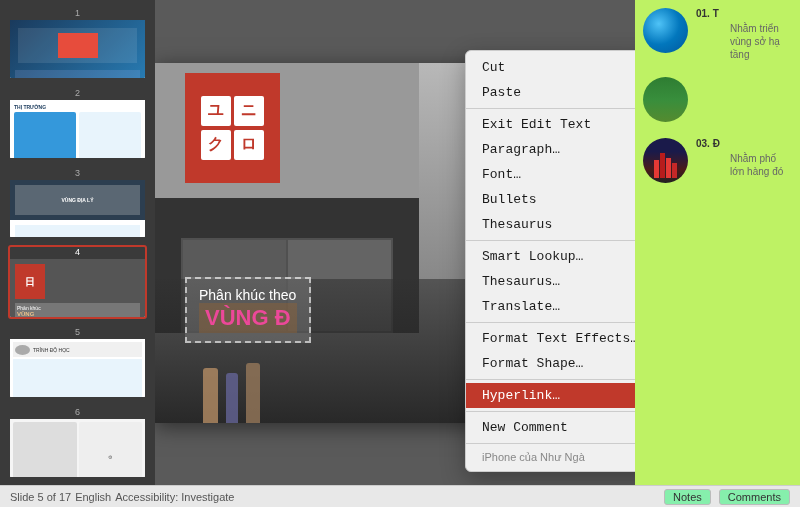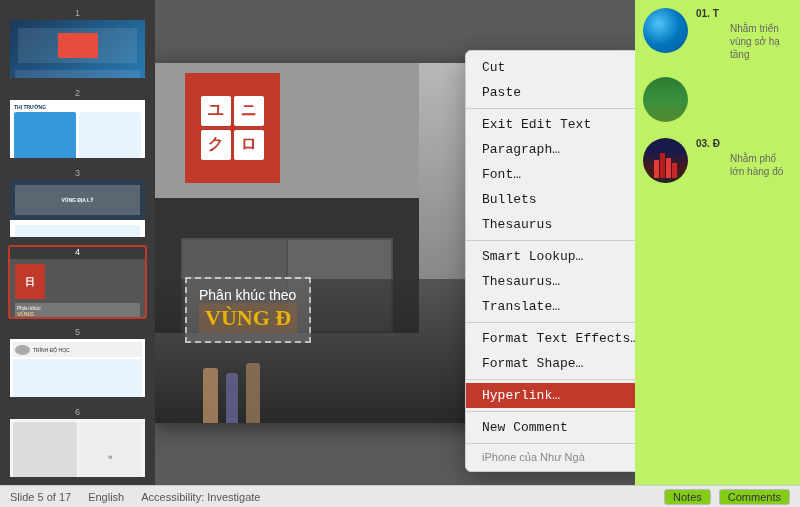--- a/index.html
+++ b/index.html
@@ -102,25 +102,24 @@
     }
 
     .slide-text-main {
       font-size: 14px;
       color: white;
       font-weight: 500;
     }
 
     .slide-text-sub {
       font-size: 22px;
-      color: #eab308;
+      color: #ec4899;
       font-weight: bold;
       background: rgba(150,100,50,0.4);
       padding: 2px 6px;
-      font-family: Liberation Serif, serif;
     }
 
     
     .right-panel {
       width: 165px;
       background: #bef264;
       padding: 8px;
       overflow-y: auto;
       display: flex;
       flex-direction: column;
@@ -235,34 +234,34 @@
       display: flex;
       align-items: center;
       padding: 0 10px;
       gap: 12px;
       font-size: 11px;
       color: #555;
     }
 
     .status-left {
       display: flex;
-      gap: 17px;
+      gap: 4px;
       align-items: center;
       flex: 1;
     }
 
     .status-right {
       display: flex;
       gap: 8px;
       align-items: center;
     }
 
     .status-btn {
       padding: 1px 8px;
-      background: #84cc16;
+      background: #86efac;
       border: 1px solid #bbb;
       border-radius: 3px;
       font-size: 11px;
       cursor: pointer;
       color: #333;
     }
   </style>
 </head>
 <body>
 

